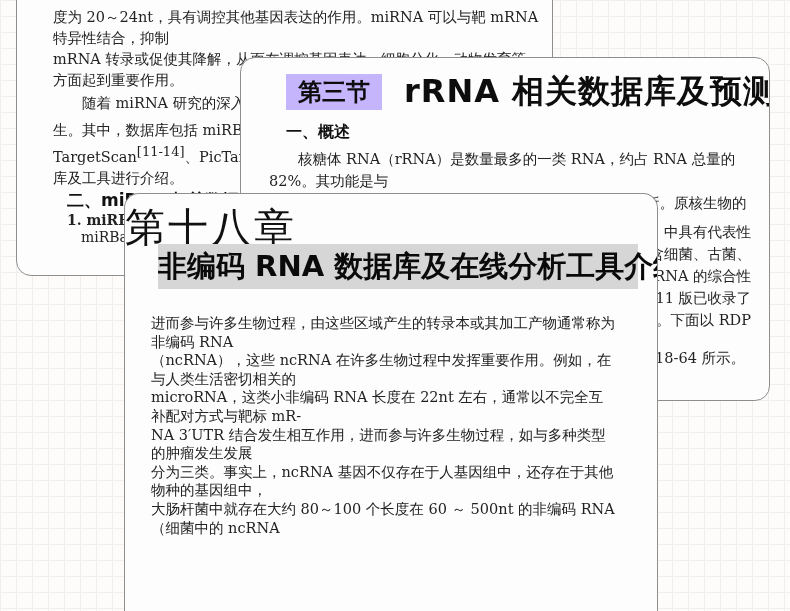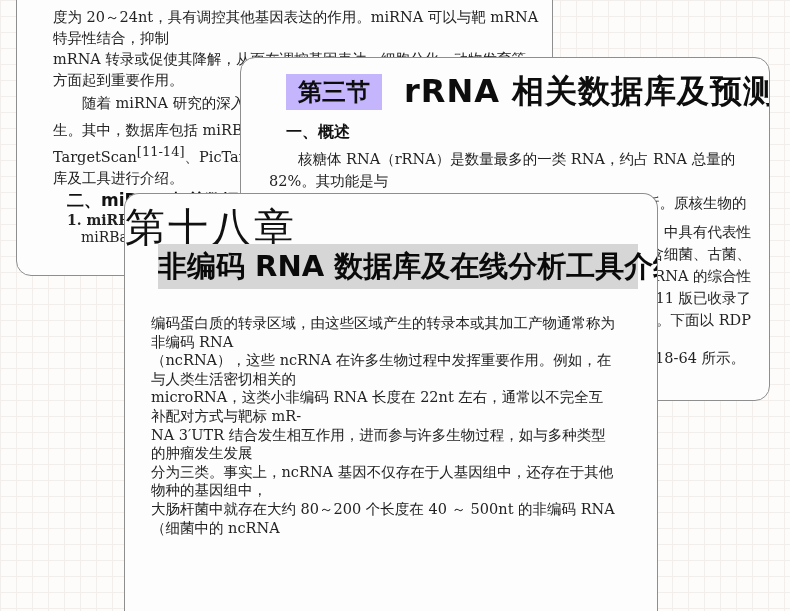--- a/index.html
+++ b/index.html
@@ -93,21 +93,21 @@
   <div class="frag" style="top:210px;">RNA 的综合性</div>
   <div class="frag" style="top:232px;">11 版已收录了</div>
   <div class="frag" style="top:254px;">。下面以 RDP</div>
   <div class="frag" style="top:292px;right:24px;">图 18-64 所示。</div>
 </div>
 
 <div class="page" id="page-chapter">
   <div class="chapter-title">第十八章</div>
   <div class="chapter-subtitle">非编码 RNA 数据库及在线分析工具介绍</div>
   <div class="paras">
-    <div>编码蛋白质的转录区域，由这些区域产生的转录本或其加工产物通常称为非编码 RNA</div>
+    <div>进而参与许多生物过程，由这些区域产生的转录本或其加工产物通常称为非编码 RNA</div>
     <div>（ncRNA），这些 ncRNA 在许多生物过程中发挥重要作用。例如，在与人类生活密切相关的</div>
     <div>microRNA，这类小非编码 RNA 长度在 22nt 左右，通常以不完全互补配对方式与靶标 mR-</div>
     <div>NA 3′UTR 结合发生相互作用，进而参与许多生物过程，如与多种类型的肿瘤发生发展</div>
     <div>分为三类。事实上，ncRNA 基因不仅存在于人基因组中，还存在于其他物种的基因组中，</div>
-    <div>大肠杆菌中就存在大约 80～200 个长度在 40 ～ 500nt 的非编码 RNA（细菌中的 ncRNA</div>
+    <div>大肠杆菌中就存在大约 80～100 个长度在 60 ～ 500nt 的非编码 RNA（细菌中的 ncRNA</div>
 
   </div>
 </div>
 
 </body></html>

